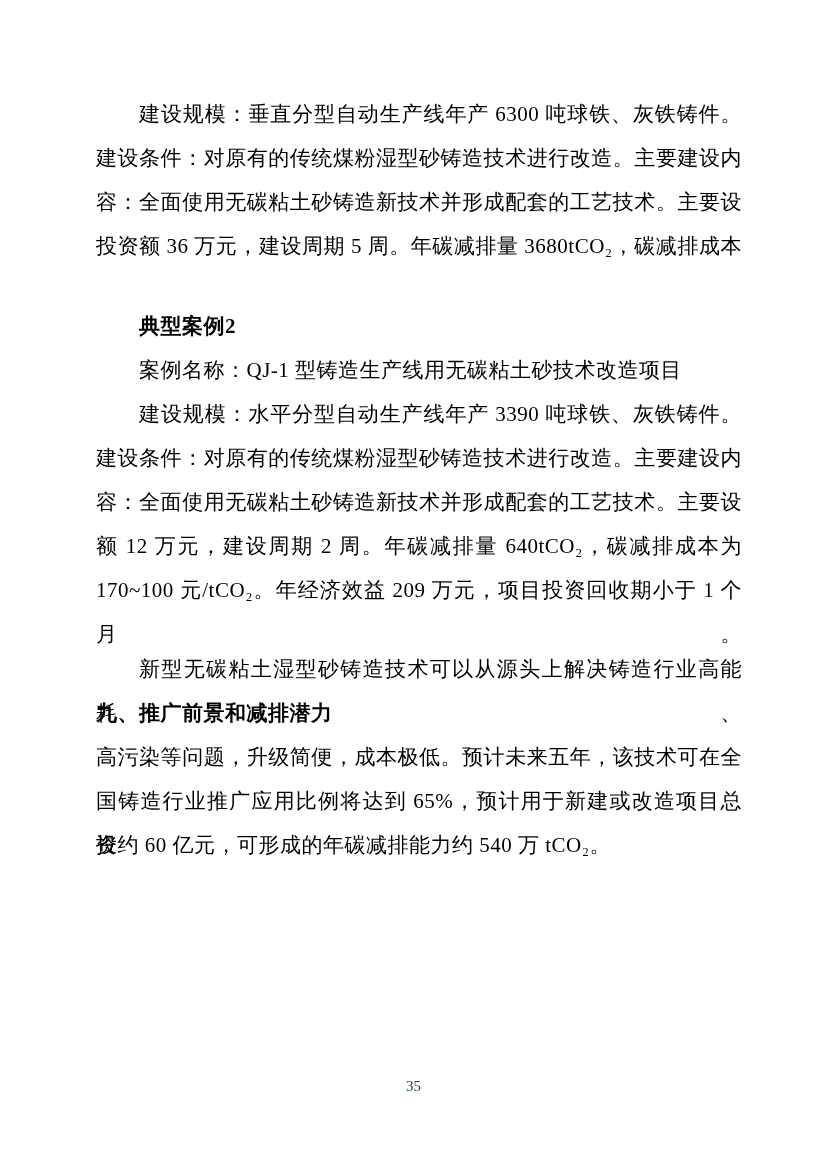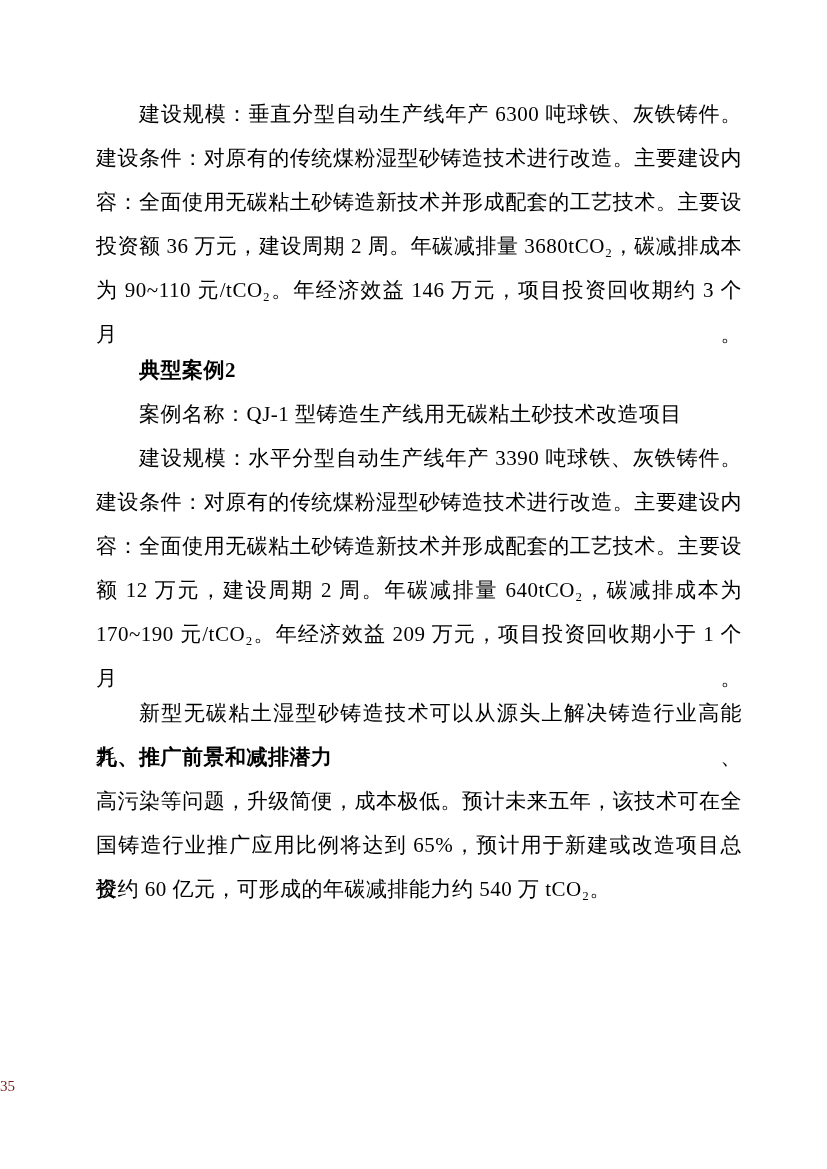--- a/index.html
+++ b/index.html
@@ -41,47 +41,47 @@
   .b {
     font-weight: bold;
   }
   .spacer-a { height: 36px; }
   .spacer-b { height: 35px; }
   .pageno {
     position: absolute;
     top: 1076px;
     left: 0;
     width: 100%;
+    text-align: center;
     font-size: 15px;
     line-height: 20px;
-    color: #7f1d1d;
+    color: #14532d;
     font-family: Liberation Serif, serif;
   }
 </style>
 </head>
 <body>
 
 <div class="page">
   <div class="content">
 
     <div class="line j ind">建设规模：垂直分型自动生产线年产 6300 吨球铁、灰铁铸件。</div>
     <div class="line j">建设条件：对原有的传统煤粉湿型砂铸造技术进行改造。主要建设内</div>
     <div class="line j">容：全面使用无碳粘土砂铸造新技术并形成配套的工艺技术。主要设</div>
-    <div class="line j">投资额 36 万元，建设周期 2 周。年碳减排量 3680tCO₂，碳减排成本</div>
-    <div class="line j">为 90~110 元/tCO₂。年经济效益 146 万元，项目投资回收期约 3 个月。</div>
+    <div class="line j">投资额 36 万元，建设周期 5 周。年碳减排量 3680tCO₂，碳减排成本</div>
 
     <div class="spacer-a"></div>
 
     <div class="line b ind">典型案例2</div>
     <div class="line ind">案例名称：QJ-1 型铸造生产线用无碳粘土砂技术改造项目</div>
     <div class="line j ind">建设规模：水平分型自动生产线年产 3390 吨球铁、灰铁铸件。</div>
     <div class="line j">建设条件：对原有的传统煤粉湿型砂铸造技术进行改造。主要建设内</div>
     <div class="line j">容：全面使用无碳粘土砂铸造新技术并形成配套的工艺技术。主要设</div>
     <div class="line j">额 12 万元，建设周期 2 周。年碳减排量 640tCO₂，碳减排成本为</div>
-    <div class="line j">170~190 元/tCO₂。年经济效益 209 万元，项目投资回收期小于 1 个月。</div>
+    <div class="line j">170~100 元/tCO₂。年经济效益 209 万元，项目投资回收期小于 1 个月。</div>
 
     <div class="spacer-b"></div>
 
     <div class="line j ind">新型无碳粘土湿型砂铸造技术可以从源头上解决铸造行业高能耗、</div>
     <div class="line b">九、推广前景和减排潜力</div>
     <div class="line j">高污染等问题，升级简便，成本极低。预计未来五年，该技术可在全</div>
     <div class="line j">国铸造行业推广应用比例将达到 65%，预计用于新建或改造项目总投</div>
     <div class="line">资约 60 亿元，可形成的年碳减排能力约 540 万 tCO₂。</div>
 
   </div>

